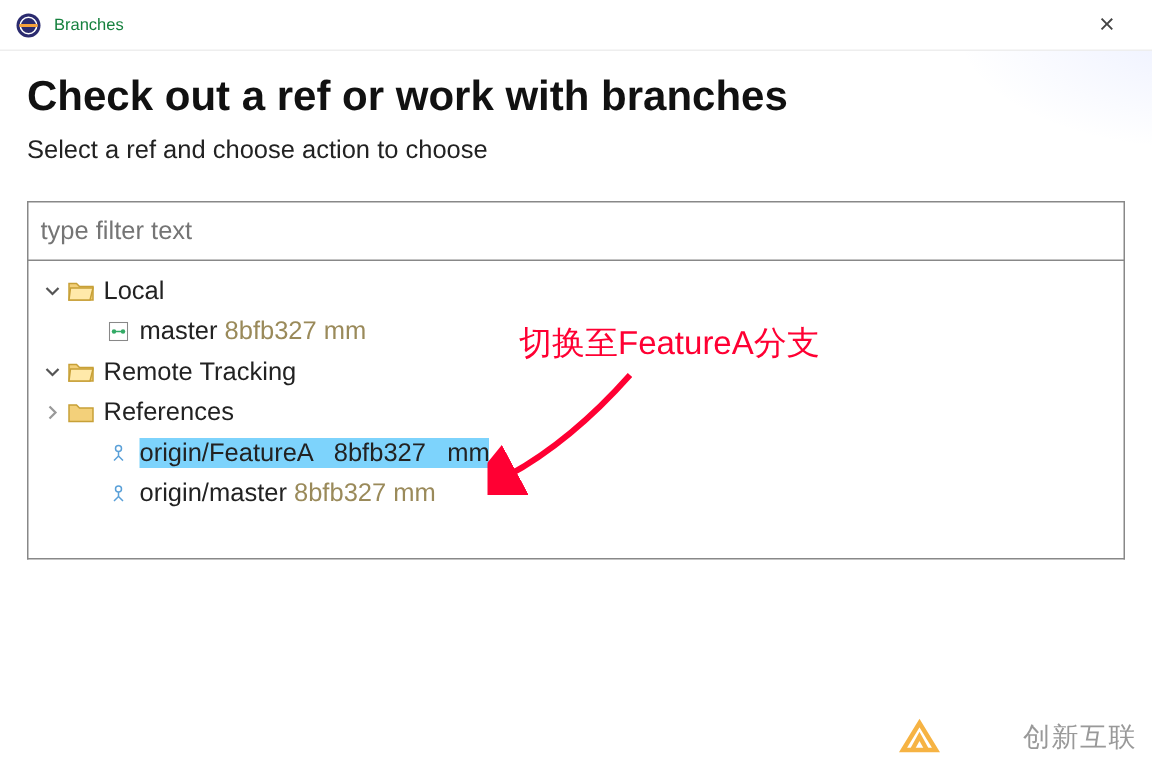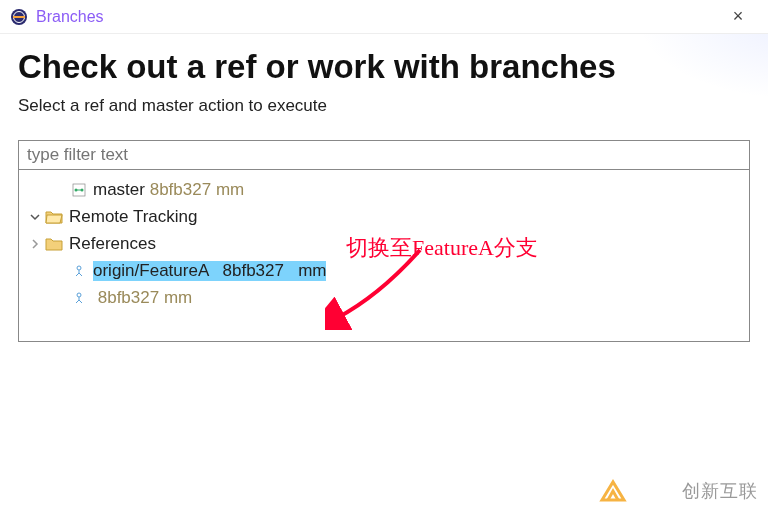--- a/index.html
+++ b/index.html
@@ -1,41 +1,41 @@
 <!DOCTYPE html>
 <html><head>
 <meta charset="utf-8">
 <style>
   * { box-sizing: border-box; margin: 0; padding: 0; font-family: "Segoe UI", Arial, sans-serif; }
   body { width: 768px; height: 510px; background: #fff; position: relative; overflow: hidden; }
   .titlebar { height: 34px; display: flex; align-items: center; padding: 0 10px; border-bottom: 1px solid #eee; }
   .titlebar .eclipse-icon { width: 18px; height: 18px; margin-right: 8px; position: relative; }
   .titlebar .eclipse-icon svg { width: 18px; height: 18px; }
-  .titlebar .title { font-size: 16px; color: #8b5cf6; flex: 1; }
+  .titlebar .title { font-size: 11px; color: #15803d; flex: 1; }
   .titlebar .close { width: 40px; text-align: center; font-size: 18px; color: #444; cursor: pointer; }
   .header { padding: 14px 20px 10px 18px; }
-  .header h1 { font-size: 33px; font-weight: 700; color: #111; margin-bottom: 10px; }
+  .header h1 { font-size: 28px; font-weight: 700; color: #111; margin-bottom: 10px; }
   .header .sub { font-size: 17px; color: #222; }
   .header .gradient-corner { position: absolute; right: 0; top: 34px; width: 160px; height: 80px; background: radial-gradient(ellipse at 120% -20%, rgba(100,130,255,0.12) 0%, rgba(255,255,255,0) 60%); }
   .content { margin: 14px 18px 0 18px; }
-  .filter { width: 100%; height: 30px; border: 1px solid #888; padding: 2px 8px; font-size: 17px; color: #888; }
+  .filter { width: 100%; height: 40px; border: 1px solid #888; padding: 2px 8px; font-size: 17px; color: #888; }
   .tree-wrap { border: 1px solid #888; border-top: none; padding: 6px 4px 30px 4px; }
   .tree { font-size: 17px; color: #222; }
   .node { display: flex; align-items: center; height: 27px; padding-left: 4px; white-space: nowrap; }
   .arrow { width: 16px; height: 16px; display: inline-flex; align-items: center; justify-content: center; margin-right: 2px; }
   .arrow svg { width: 10px; height: 10px; }
   .indent-1 { padding-left: 24px; }
   .indent-2 { padding-left: 48px; }
   .folder { width: 18px; height: 14px; margin-right: 6px; display: inline-flex; }
   .folder svg { width: 18px; height: 14px; }
   .micon { width: 16px; height: 14px; margin-right: 6px; display: inline-flex; align-items: center; justify-content: center; }
   .micon svg { width: 14px; height: 14px; }
   .hash { color: #9a8a5a; }
   .selected { background: #7dd3fc; }
-  .annotation { position: absolute; left: 346px; top: 214px; color: #ff0033; font-size: 22px; font-family: Liberation Serif, serif; margin-top: 19px; }
+  .annotation { position: absolute; left: 346px; top: 214px; color: #ff0033; font-size: 22px; font-family: Liberation Sans, sans-serif; }
   .arrow-svg { position: absolute; left: 325px; top: 240px; pointer-events: none; }
   .watermark { position: absolute; right: 10px; bottom: 6px; display: flex; align-items: center; opacity: 0.85; gap: 48px; }
   .watermark .logo { width: 30px; height: 26px; margin-right: 6px; }
   .watermark .txt { font-size: 18px; color: #888; letter-spacing: 1px; }
 </style>
 </head>
 <body>
 
 <div class="titlebar">
   <span class="eclipse-icon">
@@ -45,28 +45,42 @@
         <rect x="3" y="8" width="12" height="2" fill="#f7a23b"></rect>
       </svg>
   </span>
   <span class="title">Branches</span>
   <span class="close">×</span>
 </div>
 
 <div class="header">
   <div class="gradient-corner"></div>
   <h1>Check out a ref or work with branches</h1>
-  <div class="sub">Select a ref and master action to execute</div>
+  <div class="sub">Select a ref and choose action to choose</div>
 </div>
 
 <div class="content">
   <input class="filter" type="text" placeholder="type filter text" style="">
   <div class="tree-wrap">
     <div class="tree">
 
+      <div class="node">
+        <span class="arrow">
+            <svg viewBox="0 0 10 10">
+              <path d="M1 3 L5 7 L9 3" fill="none" stroke="#555" stroke-width="1.5"></path>
+            </svg>
+          </span>
+        <span class="folder">
+            <svg viewBox="0 0 18 14">
+              <path d="M1 2h5l2 2h9v9H1z" fill="#f3d07a" stroke="#c7a037"></path>
+              <path d="M2 5h15l-2 8H1z" fill="#ffe9aa" stroke="#c7a037"></path>
+            </svg>
+          </span>
+        <span>Local</span>
+      </div>
 
       <div class="node indent-2">
         <span class="micon">
             <svg viewBox="0 0 14 14">
               <rect x="1" y="1" width="12" height="12" fill="none" stroke="#888" stroke-width="0.7"></rect>
               <circle cx="4" cy="7" r="1.5" fill="#3a6"></circle>
               <circle cx="10" cy="7" r="1.5" fill="#3a6"></circle>
               <path d="M4 7 L10 7" stroke="#3a6"></path>
             </svg>
           </span>
@@ -122,20 +136,21 @@
         </span>
       </div>
 
       <div class="node indent-2">
         <span class="micon">
             <svg viewBox="0 0 14 14">
               <circle cx="7" cy="4" r="2" fill="none" stroke="#5aa0d8"></circle>
               <path d="M7 6v3M4 12l3-3 3 3" fill="none" stroke="#5aa0d8"></path>
             </svg>
           </span>
+        <span>origin/master</span>
         <span>&nbsp;</span>
         <span class="hash">8bfb327</span>
         <span class="hash">&nbsp;</span>
         <span class="hash">mm</span>
       </div>
 
 
     </div>
   </div>
 </div>

